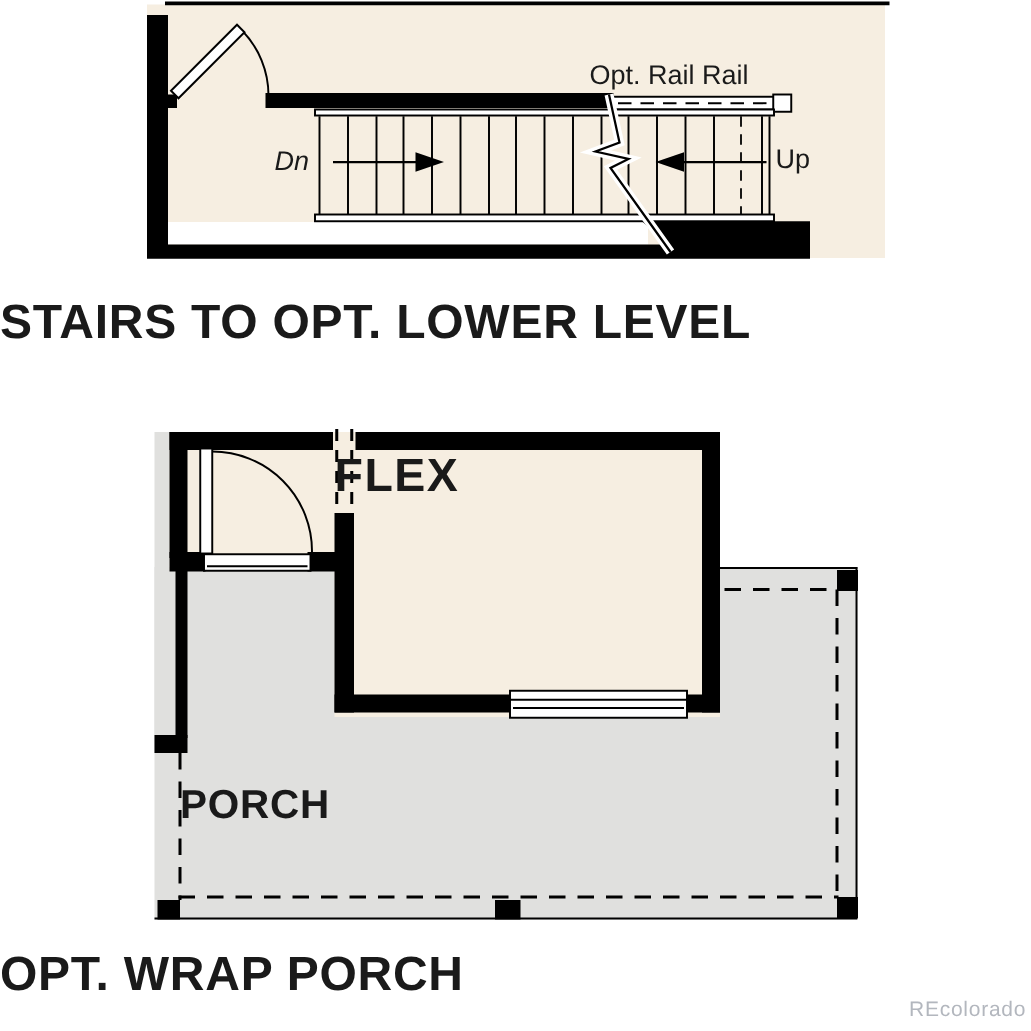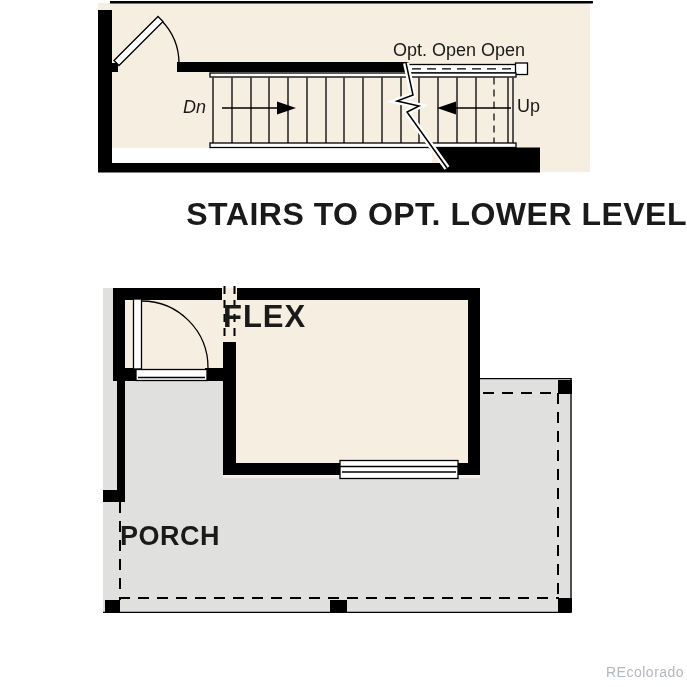--- a/index.html
+++ b/index.html
@@ -24,21 +24,21 @@
   .ln2{stroke:var(--wall);fill:none;stroke-width:1.5;}
   .casing{stroke:#ffffff;fill:none;stroke-width:6;}
   .dashline{stroke:var(--wall);fill:none;stroke-width:2;stroke-dasharray:11 8;}
   .dashpair{stroke:var(--wall);fill:none;stroke-width:2;stroke-dasharray:8 6;}
   .raildash{stroke:var(--wall);fill:none;stroke-width:1.3;stroke-dasharray:9 6;}
   .treaddash{stroke:var(--wall);fill:none;stroke-width:1.2;stroke-dasharray:7 5;}
   .solidarrow{fill:var(--wall);stroke:none;}
   .lbl{position:absolute;white-space:nowrap;line-height:1.05;}
   .lbl-anno{font-size:18px;font-weight:400;}
   .plan-title{
-    position:absolute;left:0;width:687px;text-align:right;
+    position:absolute;left:0;width:687px;text-align:left;
     font-size:32px;font-weight:700;letter-spacing:0.5px;
   }
   .lbl-room{font-weight:700;text-align:left;}
   .lbl-flex{left:223px;top:301px;width:257px;font-size:31px;letter-spacing:1px;}
   .lbl-porch{left:120px;top:522px;width:440px;font-size:27px;letter-spacing:0.5px;}
   .watermark{
     position:absolute;left:606px;top:664px;width:80px;
     font-size:14px;color:var(--watermark);letter-spacing:0.5px;
   }
 </style>
@@ -141,24 +141,25 @@
         <line class="ln thin" x1="342" y1="472" x2="456" y2="472"></line>
       </g>
 
       <rect class="wall" x="558" y="380" width="14" height="14"></rect>
       <rect class="wall" x="105" y="600" width="15" height="13"></rect>
       <rect class="wall" x="330" y="600" width="17" height="13"></rect>
       <rect class="wall" x="558" y="598" width="14" height="14"></rect>
     </g>
   </svg>
 
-  <div class="lbl lbl-anno" style="left:393px;top:41px;">Opt. Open Open</div>
+  <div class="lbl lbl-anno" style="left:393px;top:41px;">Opt. Rail Rail</div>
   <div class="lbl lbl-anno" style="left:183px;top:98px;font-style:italic;">Dn</div>
   <div class="lbl lbl-anno" style="left:517px;top:97px;">Up</div>
 
   <div class="plan-title" style="top:196px;">STAIRS TO OPT. LOWER LEVEL</div>
 
   <div class="lbl lbl-room lbl-flex">FLEX</div>
   <div class="lbl lbl-room lbl-porch">PORCH</div>
 
+  <div class="plan-title" style="top:631px;">OPT. WRAP PORCH</div>
 
   <div class="watermark">REcolorado</div>
 </div>
 
 </body></html>

